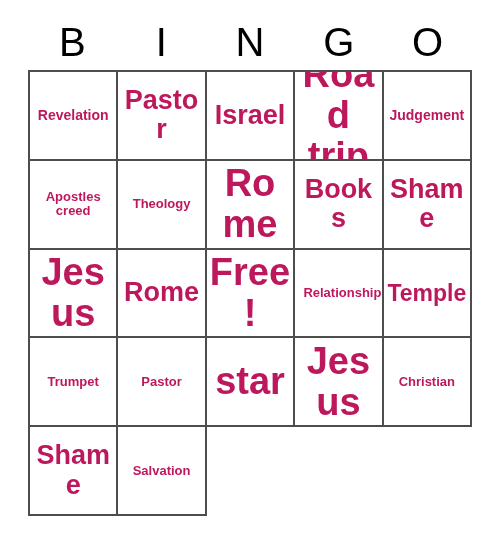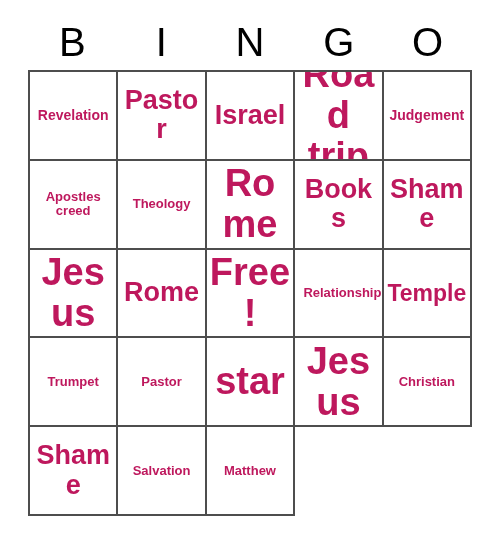--- a/index.html
+++ b/index.html
@@ -153,18 +153,15 @@
       </div>
       <div class="cell">
         <span class="cell-text fs-sm">Christian</span>
       </div>
       <div class="cell">
         <span class="cell-text fs-lg">Shame</span>
       </div>
       <div class="cell">
         <span class="cell-text fs-sm">Salvation</span>
       </div>
-      <div class="cell">
-        <span class="cell-text fs-sm">Matthew</span>
-      </div>
     </div>
 
 </div>
 
 </body></html>

